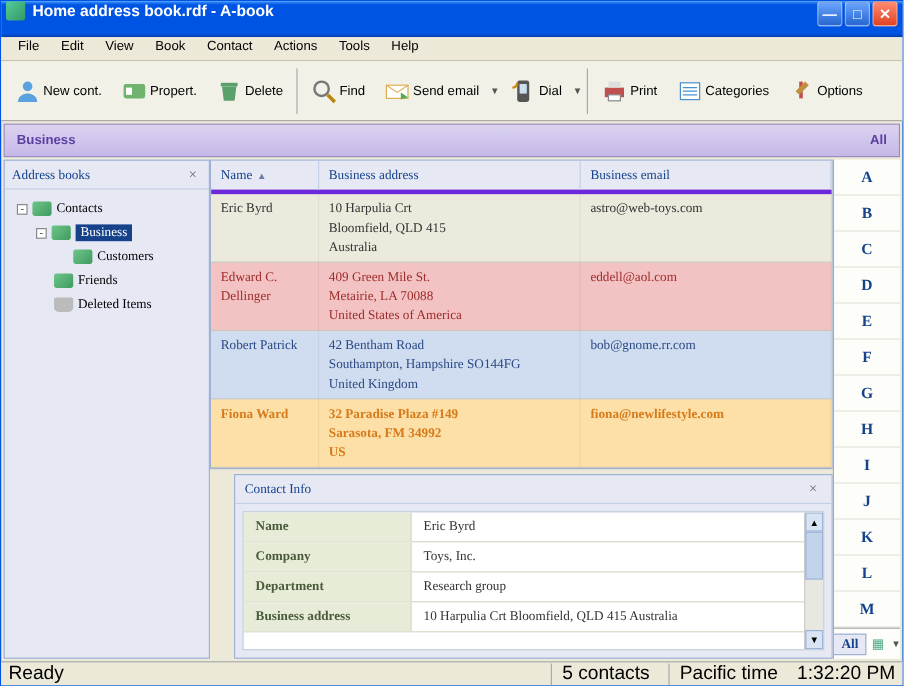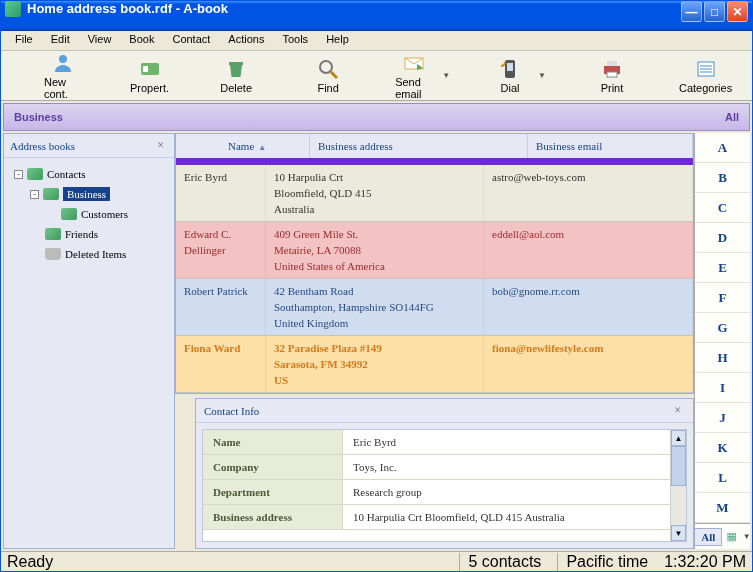--- a/index.html
+++ b/index.html
@@ -8,41 +8,41 @@
 .titlebar { height: 30px; background: linear-gradient(to bottom, #3a95ff 0%, #0054e3 10%, #0054e3 90%, #003ba8 100%); display: flex; align-items: flex-start; padding: 0 4px; color: #fff; font-weight: bold; font-size: 13px; }
 .titlebar .app-icon { width: 16px; height: 16px; background: linear-gradient(135deg,#5c9,#396); border-radius: 2px; margin-right: 6px; }
 .titlebar .title { flex: 1; }
 .winbtns { display: flex; gap: 2px; }
 .winbtn { width: 21px; height: 21px; border-radius: 3px; display: flex; align-items: center; justify-content: center; font-family: Arial; font-size: 12px; font-weight: bold; color: #fff; border: 1px solid rgba(255,255,255,.4); }
 .winbtn.min, .winbtn.max { background: linear-gradient(to bottom,#6ba5ff,#2666cf); }
 .winbtn.close { background: linear-gradient(to bottom,#ff8a70,#e04323); }
 .menubar { height: 20px; background: #ece9d8; display: flex; padding: 0 6px; border-bottom: 1px solid #c8c4b4; gap: 2px; }
 .menubar span { padding: 2px 8px; }
 .toolbar { height: 50px; background: #f1f1e7; border-bottom: 1px solid #aaa; display: flex; align-items: center; padding: 0 4px; gap: 2px; }
-.tbtn { display: flex; flex-direction: column; align-items: center; justify-content: center; min-width: 52px; height: 44px; padding: 2px 6px; border: 1px solid transparent; border-radius: 3px; font-size: 11px; gap: 2px; margin-left: 32px; }
+.tbtn { display: flex; flex-direction: row; align-items: center; justify-content: center; min-width: 52px; height: 44px; padding: 2px 6px; border: 1px solid transparent; border-radius: 3px; font-size: 11px; gap: 2px; }
 .tbtn .ico { width: 22px; height: 22px; display: flex; align-items: center; justify-content: center; }
 .tsep { width: 1px; height: 38px; background: #aaa; margin: 0 2px; }
 .dropdownarrow { font-size: 8px; margin-left: 2px; color: #555; }
 .category-bar { height: 28px; background: linear-gradient(to bottom,#dcd3f0,#c5b8e8); border: 1px solid #9a8bc4; margin: 2px; display: flex; align-items: center; padding: 0 10px; font-weight: bold; color: #5a3fa0; }
 .category-bar .spacer { flex: 1; }
 .main { flex: 1; display: flex; min-height: 0; margin: 0 2px 2px 2px; font-family: Liberation Serif, serif; }
 .sidebar { width: 172px; background: #e6e9f4; border: 1px solid #9fb2d6; display: flex; flex-direction: column; }
 .sidebar-header { padding: 4px 6px; color: #15428b; font-size: 11px; display: flex; align-items: center; border-bottom: 1px solid #c4d0e6; }
 .sidebar-header .spacer { flex: 1; }
 .tree { padding: 6px 4px; font-size: 11px; }
 .tree-row { display: flex; align-items: center; height: 20px; gap: 4px; padding-left: 2px; }
 .tree-toggle { width: 9px; height: 9px; border: 1px solid #888; background: #fff; font-size: 9px; line-height: 7px; text-align: center; color: #444; }
 .tree-indent { display: inline-block; }
 .tree-icon { width: 16px; height: 12px; border-radius: 2px; }
 .tree-icon.book { background: linear-gradient(135deg,#6fc58a,#3f9b5f); }
 .tree-icon.trash { background: #bbb; border-radius: 2px 2px 4px 4px; }
 .tree-row.selected .label { background: #15428b; color: #fff; padding: 1px 4px; }
 .center { flex: 1; display: flex; flex-direction: column; min-width: 0; }
 .table { border: 1px solid #9fb2d6; background: #eceadc; }
-.table-header { display: flex; background: #e6e9f4; border-bottom: 7px solid #6d28d9; padding-left: 44px; }
+.table-header { display: flex; background: #e6e9f4; border-bottom: 4px solid #6d28d9; }
 .table-header div { padding: 6px 8px; color: #15428b; border-right: 1px solid #c4d0e6; font-size: 11px; }
 .col-name { width: 90px; }
 .col-addr { width: 218px; }
 .col-email { flex: 1; }
 .table-body { }
 .row { display: flex; border-bottom: 1px solid #c9c6b8; font-size: 11px; }
 .row .cell { padding: 4px 8px; border-right: 1px solid rgba(0,0,0,.05); line-height: 16px; }
 .row.r0 { background: #eceadc; color: #333; }
 .row.r1 { background: #f3c2c2; color: #9c2c2c; }
 .row.r2 { background: #d0dcef; color: #2a4a85; }

